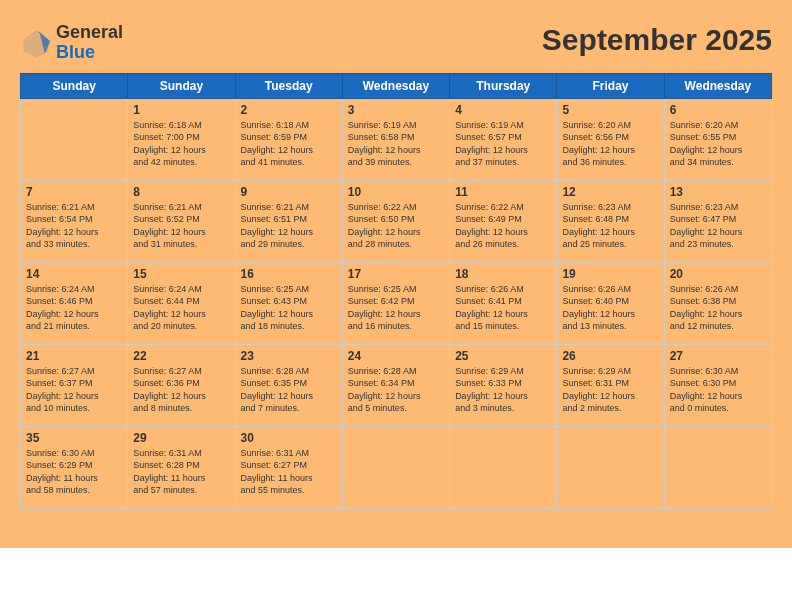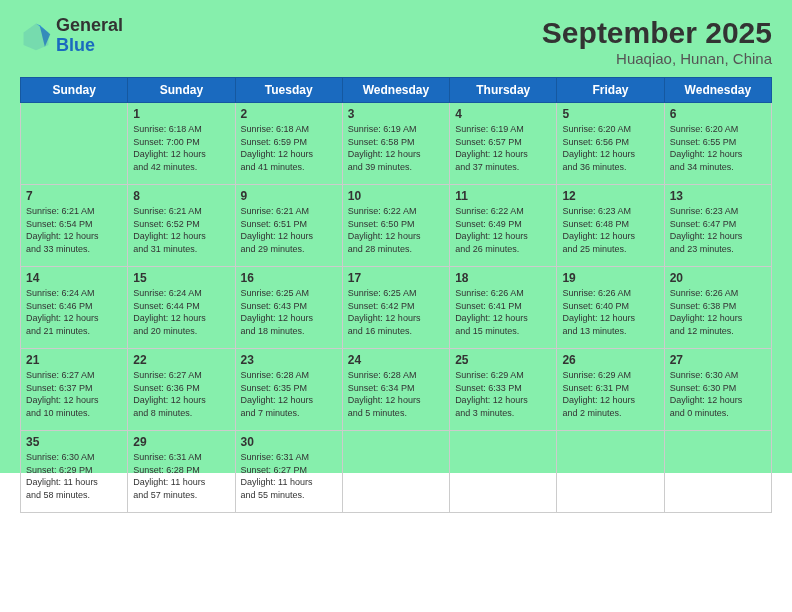--- a/index.html
+++ b/index.html
@@ -5,23 +5,23 @@
     * { margin: 0; padding: 0; box-sizing: border-box; }
     body {
       font-family: Arial, sans-serif;
       background: #fff;
       width: 792px;
       height: 612px;
       overflow: hidden;
     }
     .page {
       width: 792px;
-      height: 473px;
-      padding: 16px 20px 10px 20px;
-      background: #86efac;
+      height: 548px;
+      padding: 23px 20px 10px 20px;
+      background: #fdba74;
     }
     .header {
       display: flex;
       justify-content: space-between;
       align-items: flex-start;
       margin-bottom: 10px;
     }
     .logo {
       display: flex;
       align-items: center;
@@ -97,21 +97,20 @@
         <polygon points="22,6 34,16 28,30" fill="#1a6abf" opacity="0.7"></polygon>
         <polygon points="18,4 34,16 22,6" fill="#2a8ae0"></polygon>
       </svg>
       <div class="logo-text">
         <div><span class="general">General</span></div>
         <div><span class="blue">Blue</span></div>
       </div>
     </div>
     <div class="title-block">
       <div class="month-title">September 2025</div>
-      <div class="location">Huaqiao, Hunan, China</div>
     </div>
   </div>
 
   <table class="calendar">
     <thead>
       <tr>
       <th>Sunday</th>
           <th>Sunday</th>
           <th>Tuesday</th>
           <th>Wednesday</th>

